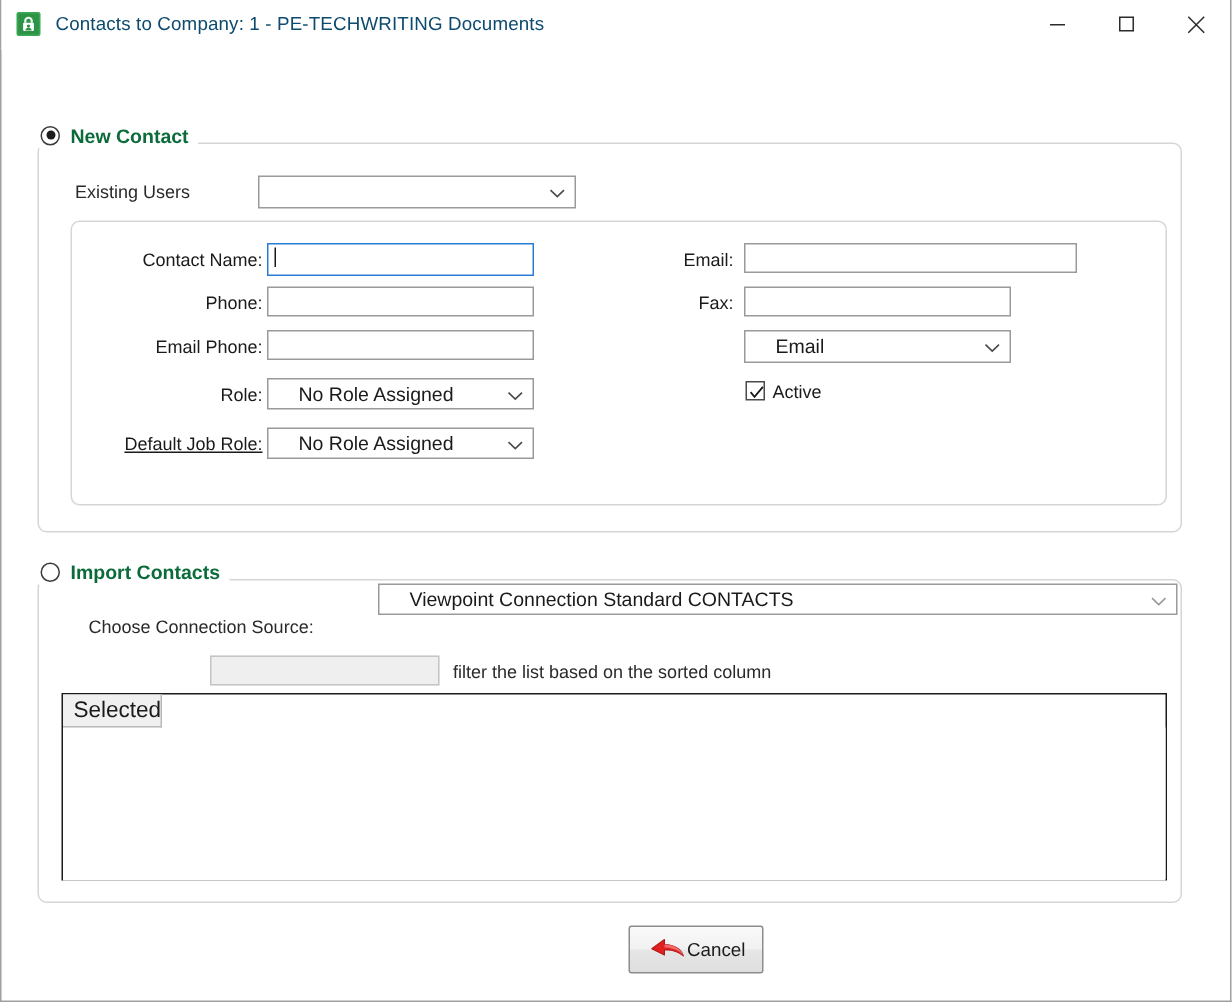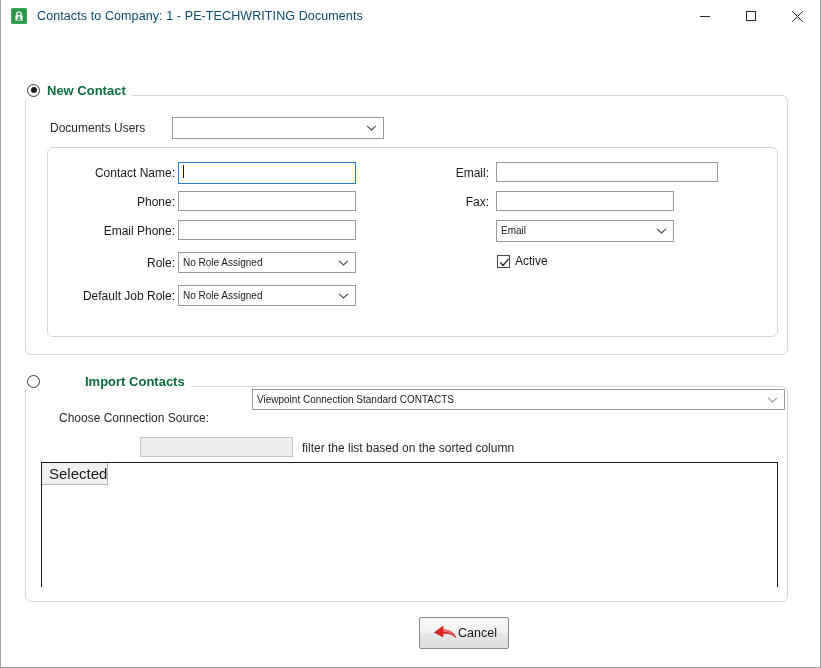--- a/index.html
+++ b/index.html
@@ -148,39 +148,39 @@
     background: #efefef;
     border: 1px solid #c4c4c4;
   }
 
   .combo {
     position: absolute;
     box-sizing: border-box;
     border: 1px solid #9a9a9a;
     background: #ffffff;
     height: 21px;
-    font-size: 10px;
+    font-size: 13px;
     color: #1a1a1a;
-    padding: 0 20px 0 4px;
+    padding: 0 20px 0 20px;
     line-height: 19px;
     overflow: hidden;
     white-space: nowrap;
   }
   .combo .chev {
     position: absolute;
     right: 6px;
     top: 50%;
     transform: translateY(-50%);
   }
 
   
   .cbwrap {
     position: absolute;
     display: flex;
-    align-items: center;
+    align-items: flex-start;
   }
   .cbox {
     width: 13px; height: 13px;
     box-sizing: border-box;
     border: 1px solid #4a4a4a;
     background: #ffffff;
     margin-right: 5px;
     position: relative;
     flex: none;
   }
@@ -288,21 +288,21 @@
     </div>
   </div>
 
   <div class="panel" style="left:24px; top:95px; width:763px; height:260px;"></div>
 
   <div class="section-head" style="left:25px; top:81px; height:18px; padding-left:1px;">
     <span class="radio checked"></span>
     <span class="section-label">New Contact</span>
   </div>
 
-  <div class="stxt" style="left:49px; top:121px;">Documents Users</div>
+  <div class="stxt" style="left:49px; top:121px;">Existing Users</div>
   <div class="combo" style="left:171px; top:117px; width:212px; height:22px;">
     <span></span>
     <span class="chev">
       <svg width="11" height="7" viewBox="0 0 11 7">
           <path d="M1 1.3l4.5 4.2L10 1.3" fill="none" stroke="#4a4a4a" stroke-width="1.1"></path>
         </svg>
     </span>
   </div>
 
   <div class="panel" style="left:46px; top:147px; width:731px; height:190px;"></div>
@@ -319,21 +319,21 @@
   <div class="flabel" style="left:40px; top:253px; width:134px;">Role:</div>
   <div class="combo" style="left:177px; top:252px; width:178px; height:21px;">
     <span>No Role Assigned</span>
     <span class="chev">
       <svg width="11" height="7" viewBox="0 0 11 7">
           <path d="M1 1.3l4.5 4.2L10 1.3" fill="none" stroke="#4a4a4a" stroke-width="1.1"></path>
         </svg>
     </span>
   </div>
 
-  <div class="flabel" style="left:40px; top:286px; width:134px;">Default Job Role:</div>
+  <div class="flabel" style="left:40px; top:286px; width:134px;text-decoration:underline;">Default Job Role:</div>
   <div class="combo" style="left:177px; top:285px; width:178px; height:21px;">
     <span>No Role Assigned</span>
     <span class="chev">
       <svg width="11" height="7" viewBox="0 0 11 7">
           <path d="M1 1.3l4.5 4.2L10 1.3" fill="none" stroke="#4a4a4a" stroke-width="1.1"></path>
         </svg>
     </span>
   </div>
 
   <div class="flabel" style="left:360px; top:163px; width:128px;">Email:</div>
@@ -355,21 +355,21 @@
     <span class="cbox">
       <svg width="11" height="11" viewBox="0 0 11 11">
           <path d="M1.4 5.4l2.6 3.1L9.6 1.9" fill="none" stroke="#1a1a1a" stroke-width="1.2"></path>
         </svg>
     </span>
     <span class="cblabel">Active</span>
   </div>
 
   <div class="panel" style="left:24px; top:386px; width:763px; height:216px;"></div>
 
-  <div class="section-head" style="left:25px; top:372px; height:18px; padding-left:1px;gap:38px;">
+  <div class="section-head" style="left:25px; top:372px; height:18px; padding-left:1px;">
     <span class="radio"></span>
     <span class="section-label">Import Contacts</span>
   </div>
 
   <div class="stxt" style="left:58px; top:411px;">Choose Connection Source:</div>
   <div class="combo" style="left:219px; top:389px; width:533px; height:21px;margin-left:32px;">
     <span>Viewpoint Connection Standard CONTACTS</span>
     <span class="chev">
       <svg width="11" height="7" viewBox="0 0 11 7">
           <path d="M1 1.3l4.5 4.2L10 1.3" fill="none" stroke="#9a9a9a" stroke-width="1.1"></path>

